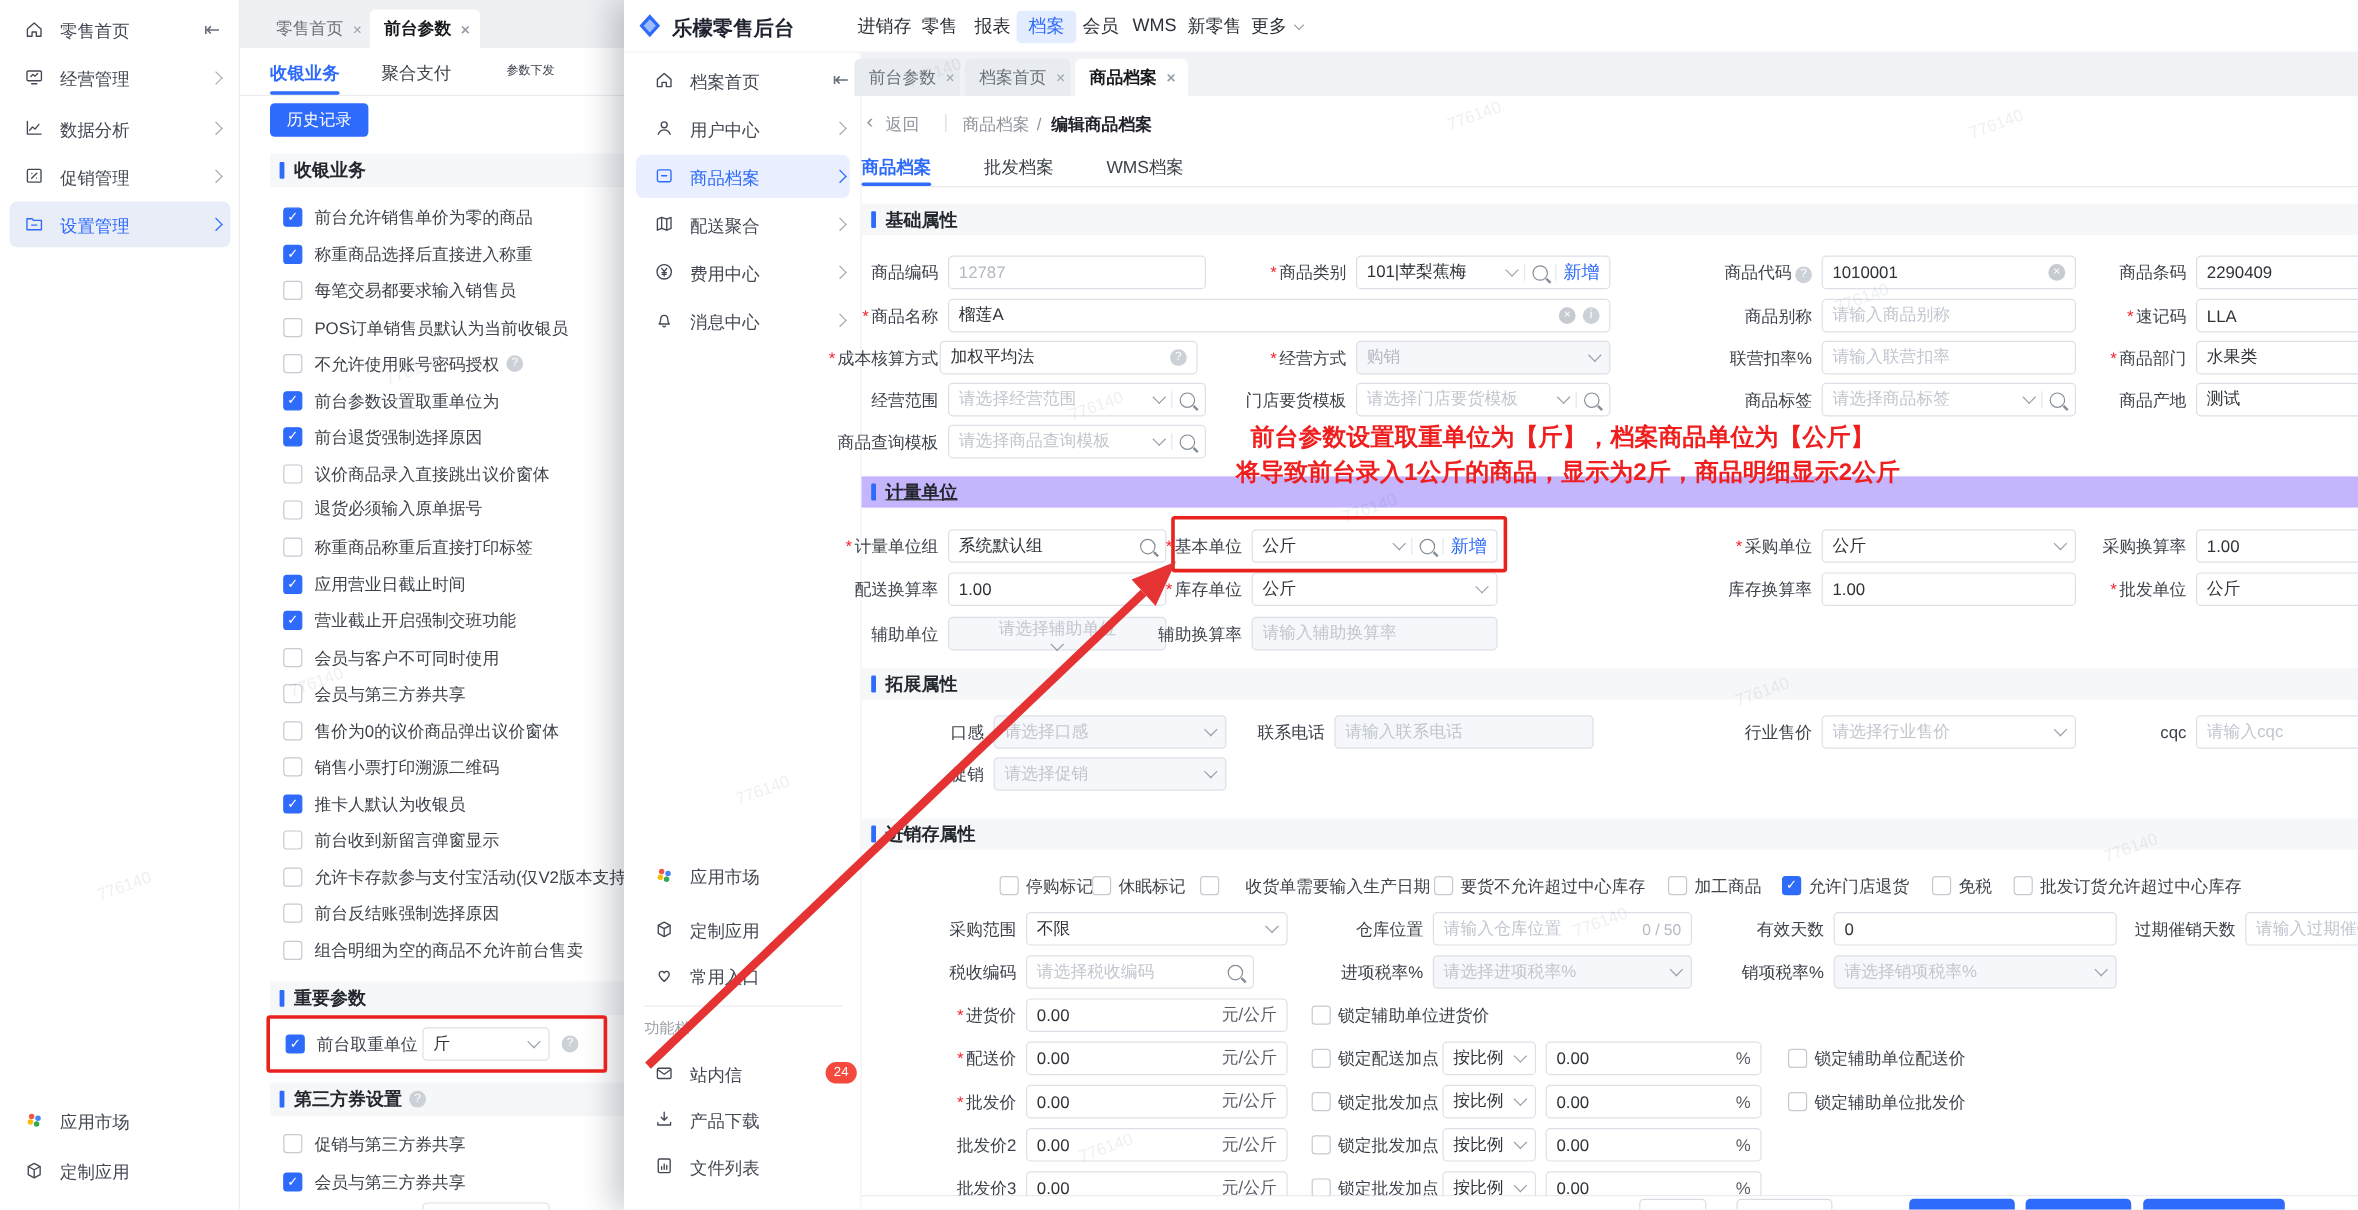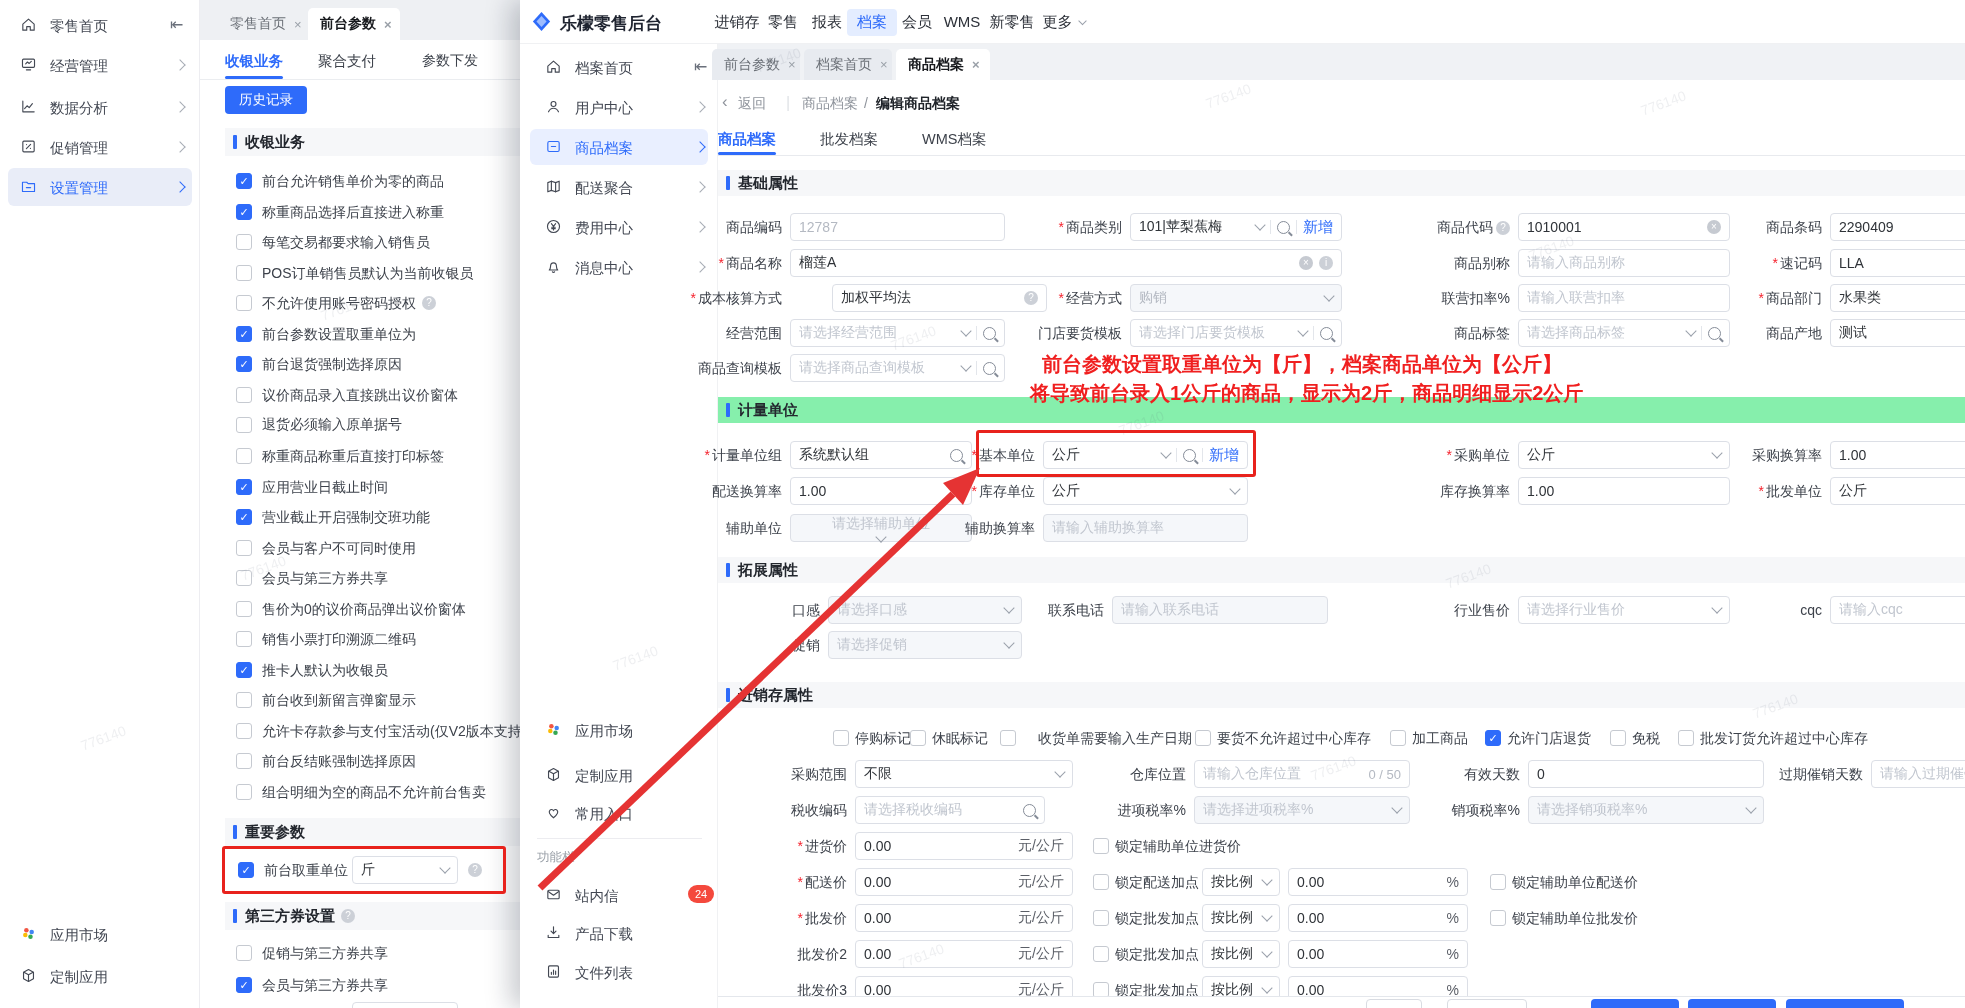--- a/index.html
+++ b/index.html
@@ -156,21 +156,21 @@
       <div class="sb-item" style="left: 20px; top: 967px;">
         <span><svg width="17" height="17" viewBox="0 0 24 24" fill="none" stroke="currentColor" stroke-width="1.6" stroke-linecap="round" stroke-linejoin="round">
             <path d="M12 3.5l7 3.8v9.4l-7 3.8-7-3.8V7.3z"></path>
             <path d="M5.5 7.5L12 11l6.5-3.5M12 11v9"></path>
           </svg></span>
         <span class="lbl">定制应用</span>
       </div>
       <span style="position: absolute; left: 225px; top: 52px; font-size: 14.5px; color: rgb(46, 107, 250); font-weight: bold; white-space: nowrap;">收银业务</span>
       <div style="position: absolute; left: 225px; top: 76px; width: 58px; height: 3px; background: rgb(46, 107, 250); border-radius: 2px;"></div>
       <span style="position: absolute; left: 318px; top: 52px; font-size: 14.5px; color: rgb(61, 66, 75); font-weight: normal; white-space: nowrap;">聚合支付</span>
-      <span style="position: absolute; left: 422px; top: 52px; font-size: 14px; color: rgb(61, 66, 75); font-weight: normal; white-space: nowrap; text-align: center;">参数下发</span>
+      <span style="position: absolute; left: 422px; top: 52px; font-size: 10px; color: rgb(61, 66, 75); font-weight: normal; white-space: nowrap; text-align: center;">参数下发</span>
       <span class="ck on" style="left: 236px; top: 173px;">✓</span>
       <span class="ck-t" style="left: 262px; top: 172px; max-width: 271px; overflow: hidden;">前台允许销售单价为零的商品</span>
       <span class="ck on" style="left: 236px; top: 204px;">✓</span>
       <span class="ck-t" style="left: 262px; top: 203px; max-width: 271px; overflow: hidden;">称重商品选择后直接进入称重</span>
       <span class="ck" style="left: 236px; top: 234px;"></span>
       <span class="ck-t" style="left: 262px; top: 233px; max-width: 271px; overflow: hidden;">每笔交易都要求输入销售员</span>
       <span class="ck" style="left: 236px; top: 265px;"></span>
       <span class="ck-t" style="left: 262px; top: 264px; max-width: 271px; overflow: hidden;">POS订单销售员默认为当前收银员</span>
       <span class="ck" style="left: 236px; top: 295px;"></span>
       <span class="ck-t" style="left: 262px; top: 294px; max-width: 271px; overflow: hidden;">不允许使用账号密码授权</span>
@@ -278,21 +278,21 @@
           </div>
           <div class="fl" style="left: 1288px; top: 253px;"><span>商品别称</span></div>
           <div class="fi" style="left: 1518px; top: 249px; width: 212px;">
             <span class="ph">请输入商品别称</span>
           </div>
           <div class="fl" style="left: 1600px; top: 253px;"><span class="star">*</span><span>速记码</span></div>
           <div class="fi" style="left: 1830px; top: 249px; width: 140px;">
             <span class="val">LLA</span>
           </div>
           <div class="fl" style="left: 560px; top: 288px;"><span class="star">*</span><span>成本核算方式</span></div>
-          <div class="fi" style="left: 832px; top: 284px; width: 215px;">
+          <div class="fi" style="left: 783px; top: 284px; width: 215px;">
             <span class="val">加权平均法</span>
             <span class="info">?</span>
           </div>
           <div class="fl" style="left: 900px; top: 288px;"><span class="star">*</span><span>经营方式</span></div>
           <div class="fi dis" style="left: 1130px; top: 284px; width: 212px;">
             <span class="val gray">购销</span>
             <span class="chev"></span>
           </div>
           <div class="fl" style="left: 1288px; top: 288px;"><span>联营扣率%</span></div>
           <div class="fi" style="left: 1518px; top: 284px; width: 212px;">
@@ -327,21 +327,21 @@
           <div class="fi" style="left: 1830px; top: 319px; width: 140px;">
             <span class="val">测试</span>
           </div>
           <div class="fl" style="left: 560px; top: 358px;"><span>商品查询模板</span></div>
           <div class="fi" style="left: 790px; top: 354px; width: 215px;">
             <span class="ph">请选择商品查询模板</span>
             <span class="chev"></span>
             <span class="sep"></span>
             <span class="iq"></span>
           </div>
-          <div class="band" style="left: 718px; top: 397px; width: 1247px; height: 26px; background: #86efac;">
+          <div class="band" style="left: 718px; top: 397px; width: 1247px; height: 26px; background: #c4b5fd; text-decoration: underline;">
             <span class="bar"></span>
             <span class="bt">计量单位</span>
           </div>
           <div class="fl" style="left: 560px; top: 445px;"><span class="star">*</span><span>计量单位组</span></div>
           <div class="fi" style="left: 790px; top: 441px; width: 182px;">
             <span class="val">系统默认组</span>
             <span class="iq"></span>
           </div>
           <div class="fl" style="left: 813px; top: 445px;"><span class="star">*</span><span>基本单位</span></div>
           <div class="fi" style="left: 1043px; top: 441px; width: 205px;">

